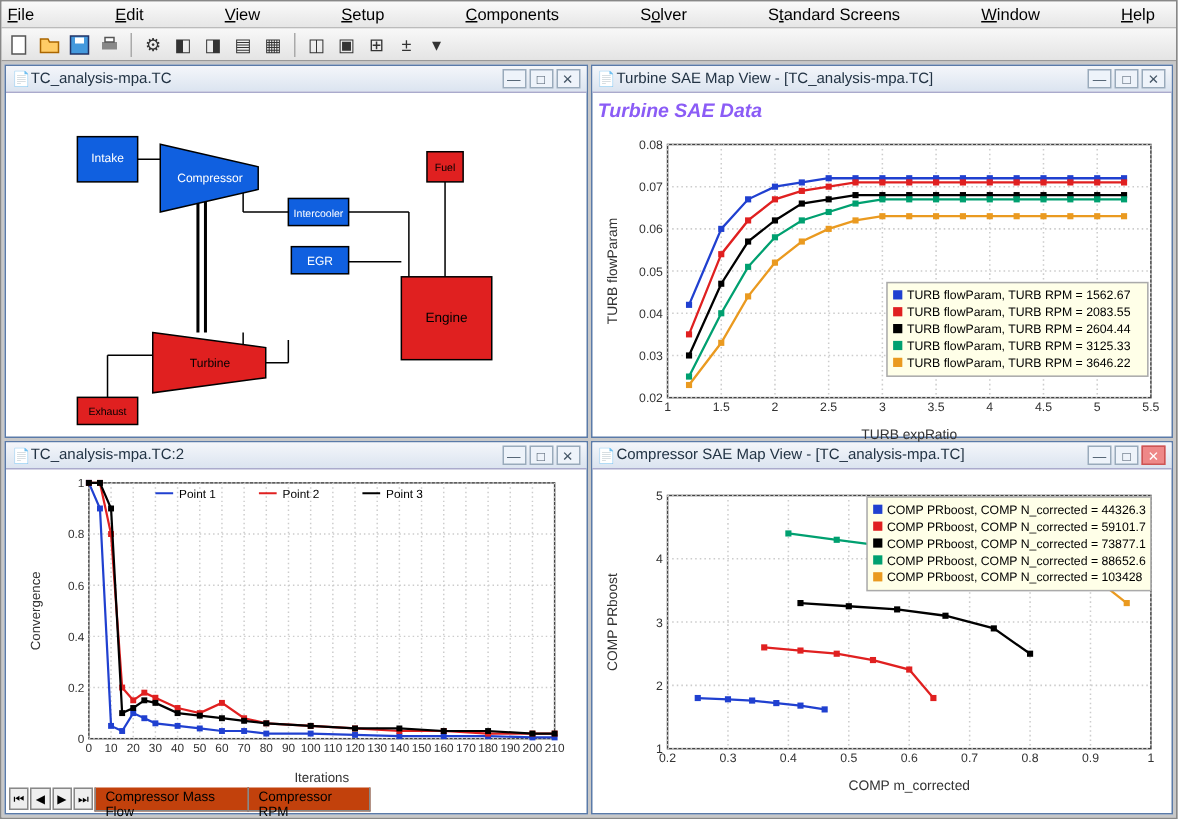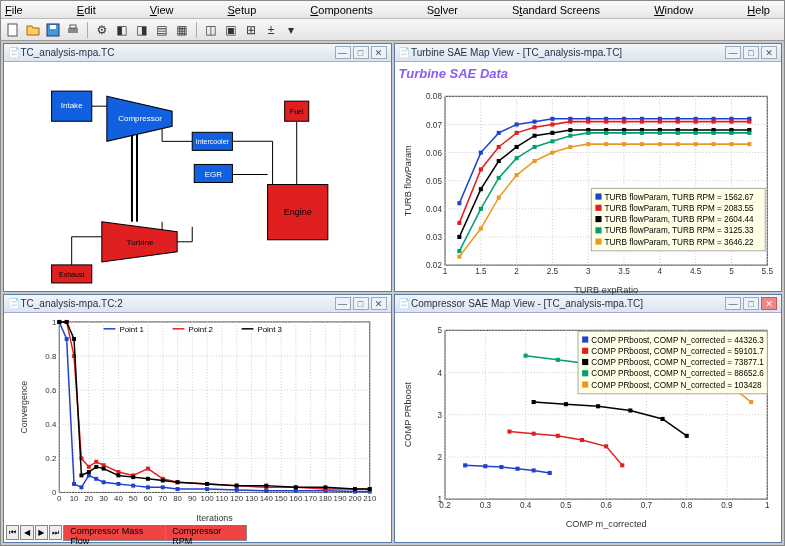--- a/index.html
+++ b/index.html
@@ -72,21 +72,21 @@
   .pane-body { flex:1; padding:4px; position:relative; min-height:0; }
   .chart-title { font-weight:bold; font-style:italic; color:#8b5cf6; font-size:13px; margin-bottom:2px; }
   svg.chart { width:100%; height:100%; display:block; }
   .axis-label { font-size:9px; fill:#333; }
   .tick-label { font-size:8px; fill:#333; }
   .legend-box { font-size:8px; }
   .bottom-tabs {
     position:absolute; bottom:1px; left:2px; display:flex; height:16px; font-size:9px;
   }
   .bottom-tab {
-    padding:1px 6px; border:1px solid #888; border-top:none; background:#ef4444; margin-right:-1px; cursor:default;
+    padding:1px 6px; border:1px solid #888; border-top:none; background:#c2410c; margin-right:-1px; cursor:default;
   }
   .bottom-tab.active { background:#fff; font-weight:bold;margin-top:38px; }
   .arrow-btn { width:14px; height:15px; border:1px solid #888; background:#eee; display:flex;align-items:center;justify-content:center; font-size:8px; margin-right:1px; }
 </style>
 </head>
 <body>
 
 <div class="menubar">
   <span><u>F</u>ile</span>
   <span><u>E</u>dit</span>

